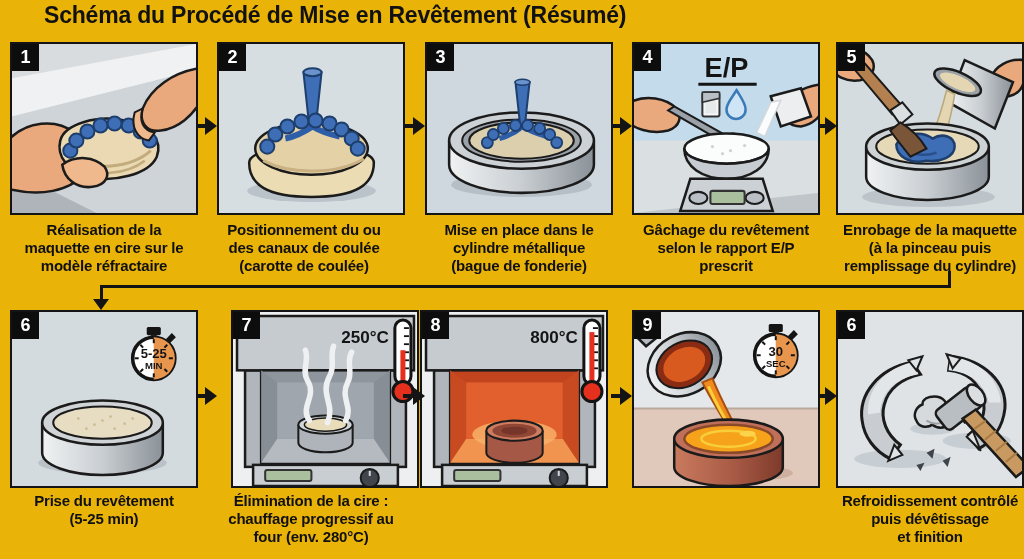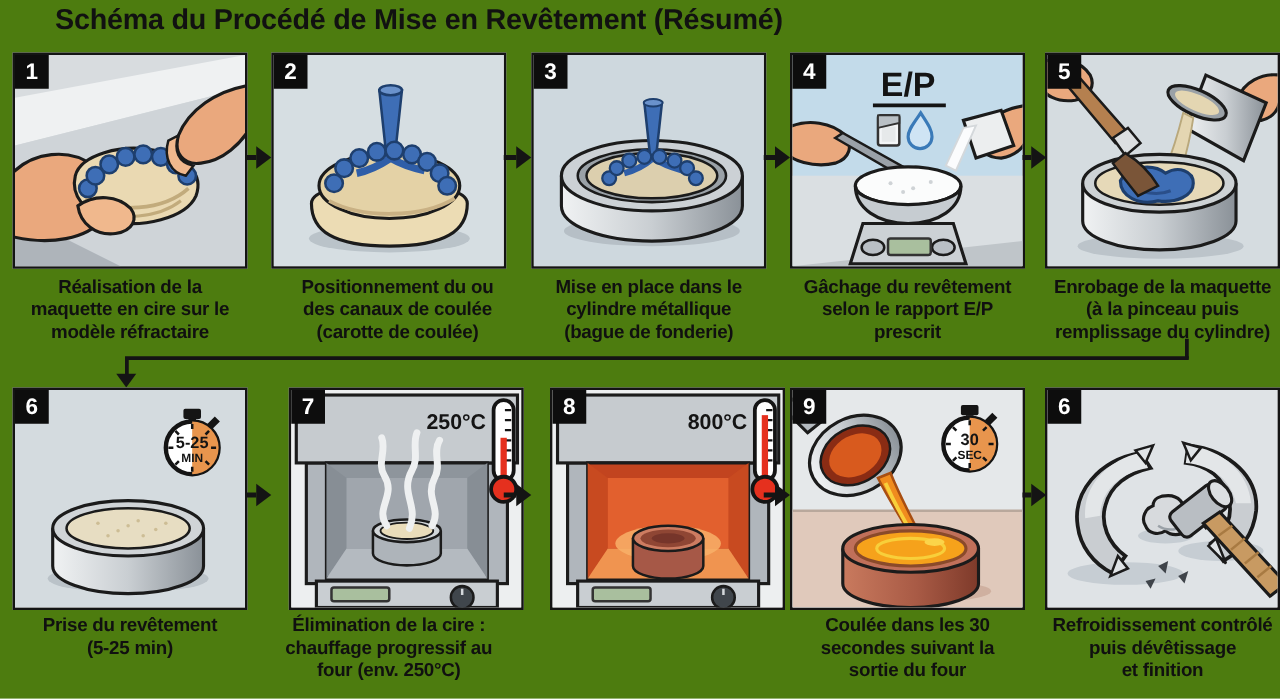--- a/index.html
+++ b/index.html
@@ -1,16 +1,16 @@
 <!DOCTYPE html>
 <html style="--badge-bg: #0d0d0d; --accent-blue: #3e6eb6; --timer-orange: #e8954d; --thermometer-red: #e5301e; --molten-orange: #f6a21b; --investment-beige: #e7dcbd;"><head>
 <meta charset="utf-8">
 <style>
   html,body{margin:0;padding:0;background:#fff}
-  .stage{position:relative;width:1024px;height:559px;background:#4d7c0f;font-family:"Liberation Sans",sans-serif;overflow:hidden}
+  .stage{position:relative;width:1024px;height:559px;background:#eab308;font-family:"Liberation Sans",sans-serif;overflow:hidden}
   .title{position:absolute;left:44px;top:2px;font-size:23px;font-weight:bold;color:#111;letter-spacing:-0.2px}
   .panel{position:absolute;width:188px;border:2.5px solid #141414;box-sizing:border-box;background:#fff}
   .panel.top{top:42px;height:173px}
   .panel.bot{top:310px;height:178px}
   .panel svg{position:absolute;left:0;top:0;width:100%;height:100%}
   .badge{position:absolute;top:0;left:0;min-width:27px;height:27px;padding:0 4px;background:var(--badge-bg,#0d0d0d);color:#fff;font-weight:bold;font-size:18px;line-height:27px;text-align:center;box-sizing:border-box;z-index:3}
   .caption{position:absolute;width:212px;text-align:center;font-weight:bold;font-size:15px;line-height:1.2;color:#101010;white-space:pre-line;letter-spacing:-0.2px}
   .caption.top{top:221px}
   .caption.bot{top:492px}
   .arrow{position:absolute;height:4px;background:#141414}
@@ -188,21 +188,21 @@
           <path d="M62,78 C72,84 82,94 88,104 L72,112 C64,102 56,92 52,86 Z" fill="#7a5538" stroke="#1b1b1b" stroke-width="2"></path>
         </g>
       </g>
     </svg>
     <div class="badge">5</div>
   </div>
 
   <div class="caption top" style="left:-2px">Réalisation de la
 maquette en cire sur le
 modèle réfractaire</div>
-  <div class="caption top" style="left:212px">Positionnement du ou
+  <div class="caption top" style="left:198px">Positionnement du ou
 des canaux de coulée
 (carotte de coulée)</div>
   <div class="caption top" style="left:620px">Gâchage du revêtement
 selon le rapport E/P
 prescrit</div>
   <div class="caption top" style="left:413px">Mise en place dans le
 cylindre métallique
 (bague de fonderie)</div>
   <div class="caption top" style="left:824px">Enrobage de la maquette
 (à la pinceau puis
@@ -295,21 +295,21 @@
             <line x1="170" y1="56" x2="175" y2="56"></line>
         </g>
         <rect x="166.5" y="38" width="5" height="32" fill="#e5301e"></rect>
         <circle cx="169" cy="79" r="10" fill="#e5301e" stroke="#141414" stroke-width="3"></circle>
       </g>
       <text x="155" y="31" font-size="17" text-anchor="end">250°C</text>
     </svg>
     <div class="badge">7</div>
   </div>
 
-  <div class="panel bot" style="left:440px">
+  <div class="panel bot" style="left:420px">
     <svg viewBox="0 0 183 173" preserveAspectRatio="none">
       <rect width="183" height="173" fill="#edeff0"></rect>
       <g>
         <rect x="12" y="58" width="160" height="96" fill="#b0b6bc" stroke="#1b1b1b" stroke-width="2.5"></rect>
         <rect x="4" y="4" width="176" height="54" fill="#c6cbcf" stroke="#1b1b1b" stroke-width="2.5"></rect>
         <rect x="28" y="58" width="128" height="92" fill="#c2441f" stroke="#1b1b1b" stroke-width="2.5"></rect>
         <polygon points="28,58 44,70 44,126 28,150" fill="#c84a20"></polygon>
         <polygon points="156,58 140,70 140,126 156,150" fill="#c84a20"></polygon>
         <polygon points="28,150 44,126 140,126 156,150" fill="#f09450"></polygon>
         <rect x="44" y="70" width="96" height="56" fill="#e2602e"></rect>
@@ -425,24 +425,21 @@
         <polygon points="78,152 86,150 82,158"></polygon>
       </g>
     </svg>
     <div class="badge">6</div>
   </div>
 
   <div class="caption bot" style="left:-2px">Prise du revêtement
 (5-25 min)</div>
   <div class="caption bot" style="left:205px">Élimination de la cire :
 chauffage progressif au
-four (env. 250°C)</div>
-  <div class="caption bot" style="left:620px">Coulée dans les 30
-secondes suivant la
-sortie du four</div>
+four (env. 280°C)</div>
   <div class="caption bot" style="left:824px">Refroidissement contrôlé
 puis dévêtissage
 et finition</div>
 
   <div class="arrow" style="left:196px;top:394px;width:9px"></div>
   <div class="arrow" style="left:403px;top:394px;width:10px"></div>
   <div class="arrow" style="left:611px;top:394px;width:9px"></div>
   <div class="arrow" style="left:818px;top:394px;width:7px"></div>
 
 </div>

